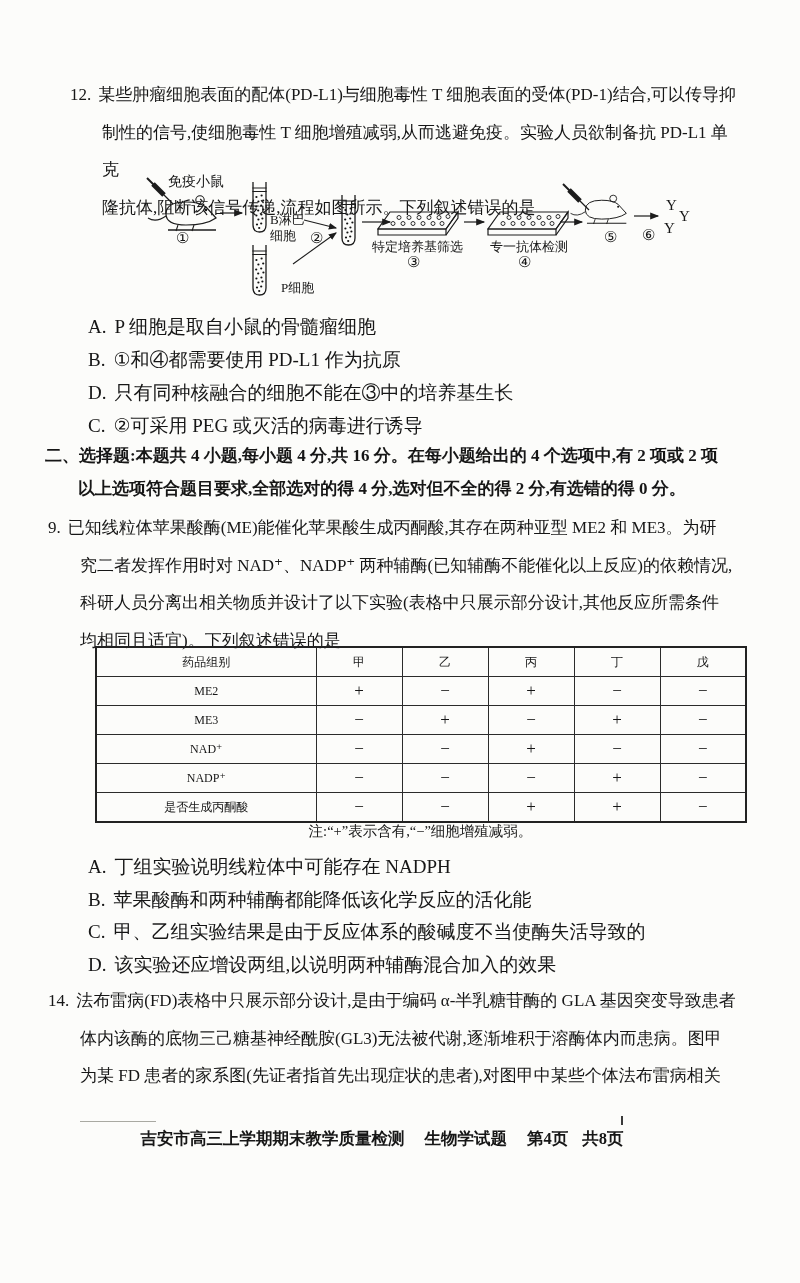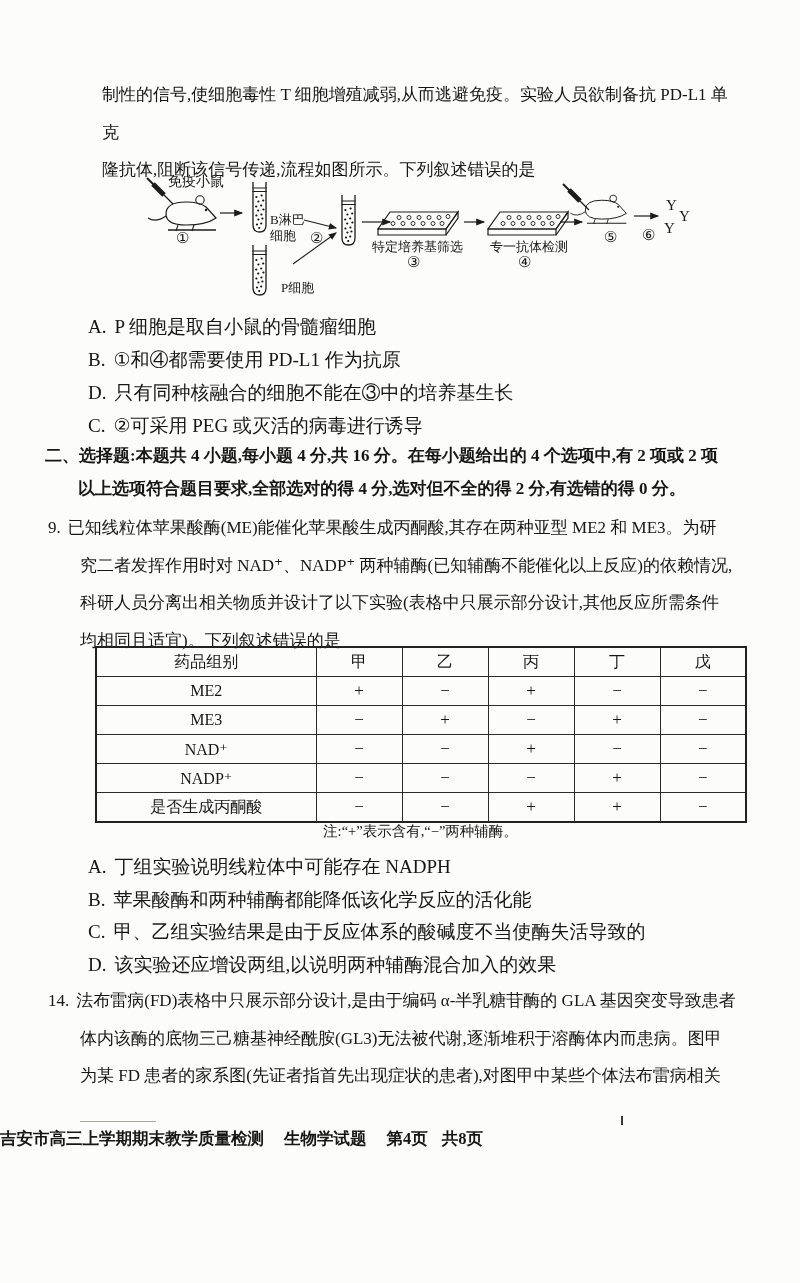--- a/index.html
+++ b/index.html
@@ -14,36 +14,39 @@
   .qtext .cont{margin-left:32px;}
   .qnum{margin-right:7px;}
   .opts{font-size:19px;line-height:33px;}
   .opts .olabel{margin-right:8px;}
   .sec-head{font-size:17px;line-height:32.5px;font-weight:700;}
   .sec-head .cont{margin-left:33px;}
   .extable{border-collapse:collapse;table-layout:fixed;width:651px;border:2px solid #222;}
   .extable th,.extable td{
     border:1px solid #2b2b2b;height:28px;padding:0;
     text-align:center;vertical-align:middle;
-    font-weight:normal;font-size:16px;
+    font-weight:normal;font-size:12px;
   }
   .extable .sym{font-size:17px;}
   .tnote{font-size:14.5px;text-align:center;}
-  .footer{width:764px;text-align:left;font-weight:700;font-size:16.5px;}
+  .footer{width:764px;text-align:center;font-weight:700;font-size:16.5px;}
   .footer .gap{margin-left:20px;}
   .footer .gap-s{margin-left:14px;}
   .artifact-underline{height:1px;background:#a9a9a2;}
   .artifact-tick{width:2px;height:9px;background:#3a3a3a;}
   svg text{fill:#161616;}
   svg .ln{stroke:#1c1c1c;fill:none;}
 </style>
 </head>
 <body>
 
 <div class="abs qtext" style="left:70px;top:76px;width:668px;">
+  <div>
+    <span class="qnum">12.</span><span>某些肿瘤细胞表面的配体(PD-L1)与细胞毒性 T 细胞表面的受体(PD-1)结合,可以传导抑</span>
+  </div>
   <div class="cont">制性的信号,使细胞毒性 T 细胞增殖减弱,从而逃避免疫。实验人员欲制备抗 PD-L1 单克</div>
   <div class="cont">隆抗体,阻断该信号传递,流程如图所示。下列叙述错误的是</div>
 </div>
 
 <div class="abs" style="left:140px;top:170px;width:562px;height:136px;">
   <svg width="562" height="136" viewBox="0 0 562 136">
     <defs>
       <marker id="ah" markerWidth="9" markerHeight="8" refX="6.5" refY="3" orient="auto">
         <path d="M0,0 L7.5,3 L0,6 Z" fill="#1c1c1c"></path>
       </marker>
@@ -224,21 +227,21 @@
       <td class="sym">−</td>
       <td class="sym">−</td>
       <td class="sym">+</td>
       <td class="sym">+</td>
       <td class="sym">−</td>
     </tr>
   </tbody>
     </table>
 </div>
 
-<div class="abs tnote" style="left:95px;top:822px;width:651px;">注:“+”表示含有,“−”两种辅酶。</div>
+<div class="abs tnote" style="left:95px;top:822px;width:651px;">注:“+”表示含有,“−”细胞增殖减弱。</div>
 
 <div class="abs opts" style="left:88px;top:851px;line-height:32.6px;">
   <div><span class="olabel">A.</span><span>丁组实验说明线粒体中可能存在 NADPH</span></div>
   <div><span class="olabel">B.</span><span>苹果酸酶和两种辅酶都能降低该化学反应的活化能</span></div>
   <div><span class="olabel">C.</span><span>甲、乙组实验结果是由于反应体系的酸碱度不当使酶失活导致的</span></div>
   <div><span class="olabel">D.</span><span>该实验还应增设两组,以说明两种辅酶混合加入的效果</span></div>
 </div>
 
 <div class="abs qtext" style="left:48px;top:982px;width:694px;">
   <div>

